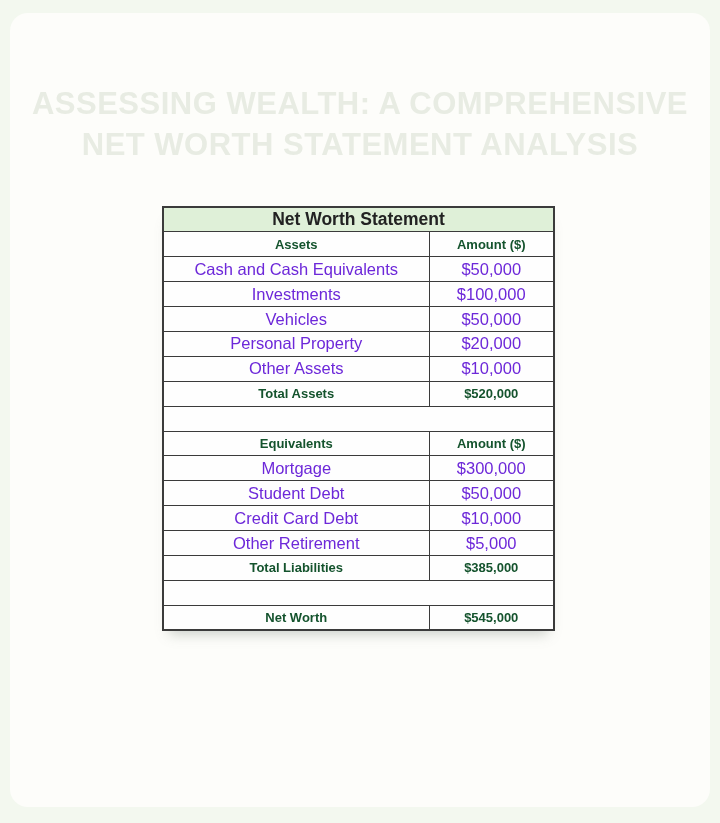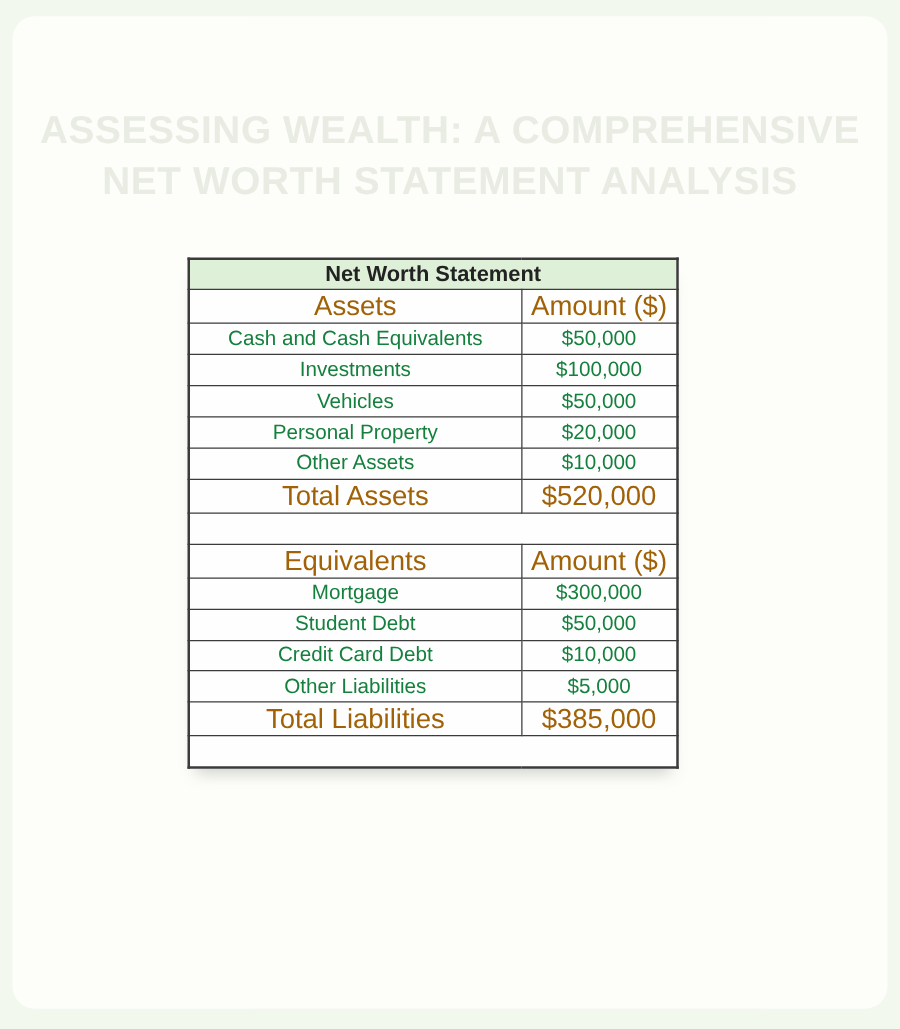--- a/index.html
+++ b/index.html
@@ -28,51 +28,51 @@
     text-align: center;
     color: #e8ece3;
     font-size: 31px;
     font-weight: 600;
     line-height: 41px;
     letter-spacing: 0.5px;
     text-transform: uppercase;
   }
   .table-wrap {
     position: absolute;
-    left: 140px;
+    left: 152px;
     top: 193px;
   }
   table.nw {
     border-collapse: collapse;
     table-layout: fixed;
     width: 391px;
     background: #fefefe;
     border: 2px solid #3b3b3b;
     box-shadow: 0 10px 12px -7px rgba(110, 120, 110, 0.35);
   }
   table.nw td {
     border: 1.5px solid #3b3b3b;
     height: 24.9px;
     text-align: center;
     vertical-align: middle;
     font-size: 16.5px;
-    color: #15803d;
+    color: #6d28d9;
     padding: 0 2px;
     white-space: nowrap;
     overflow: hidden;
   }
   col.c-label  { width: 266px; }
   col.c-amount { width: 125px; }
   tr.title-row td {
     background: #dff0d8;
     font-weight: 700;
     font-size: 17.5px;
     color: #222;
   }
-  tr.bold td { font-weight: 400; font-size: 22px; color: #a16207; }
+  tr.bold td { font-weight: 700; font-size: 13px; color: #14532d; }
   tr.spacer td { background: #fefefe; }
 </style>
 </head>
 <body>
 
 <div class="card">
   <div class="page-title">
     <div>ASSESSING WEALTH: A COMPREHENSIVE</div>
     <div>NET WORTH STATEMENT ANALYSIS</div>
   </div>
@@ -135,29 +135,33 @@
       </tr>
       <tr>
         <td>Student Debt</td>
         <td>$50,000</td>
       </tr>
       <tr>
         <td>Credit Card Debt</td>
         <td>$10,000</td>
       </tr>
       <tr>
-        <td>Other Liabilities</td>
+        <td>Other Retirement</td>
         <td>$5,000</td>
       </tr>
 
       <tr class="bold">
         <td>Total Liabilities</td>
         <td>$385,000</td>
       </tr>
 
       <tr class="spacer">
         <td colspan="2"></td>
       </tr>
 
+      <tr class="bold">
+        <td>Net Worth</td>
+        <td>$545,000</td>
+      </tr>
     </tbody>
       </table>
   </div>
 </div>
 
 </body></html>

